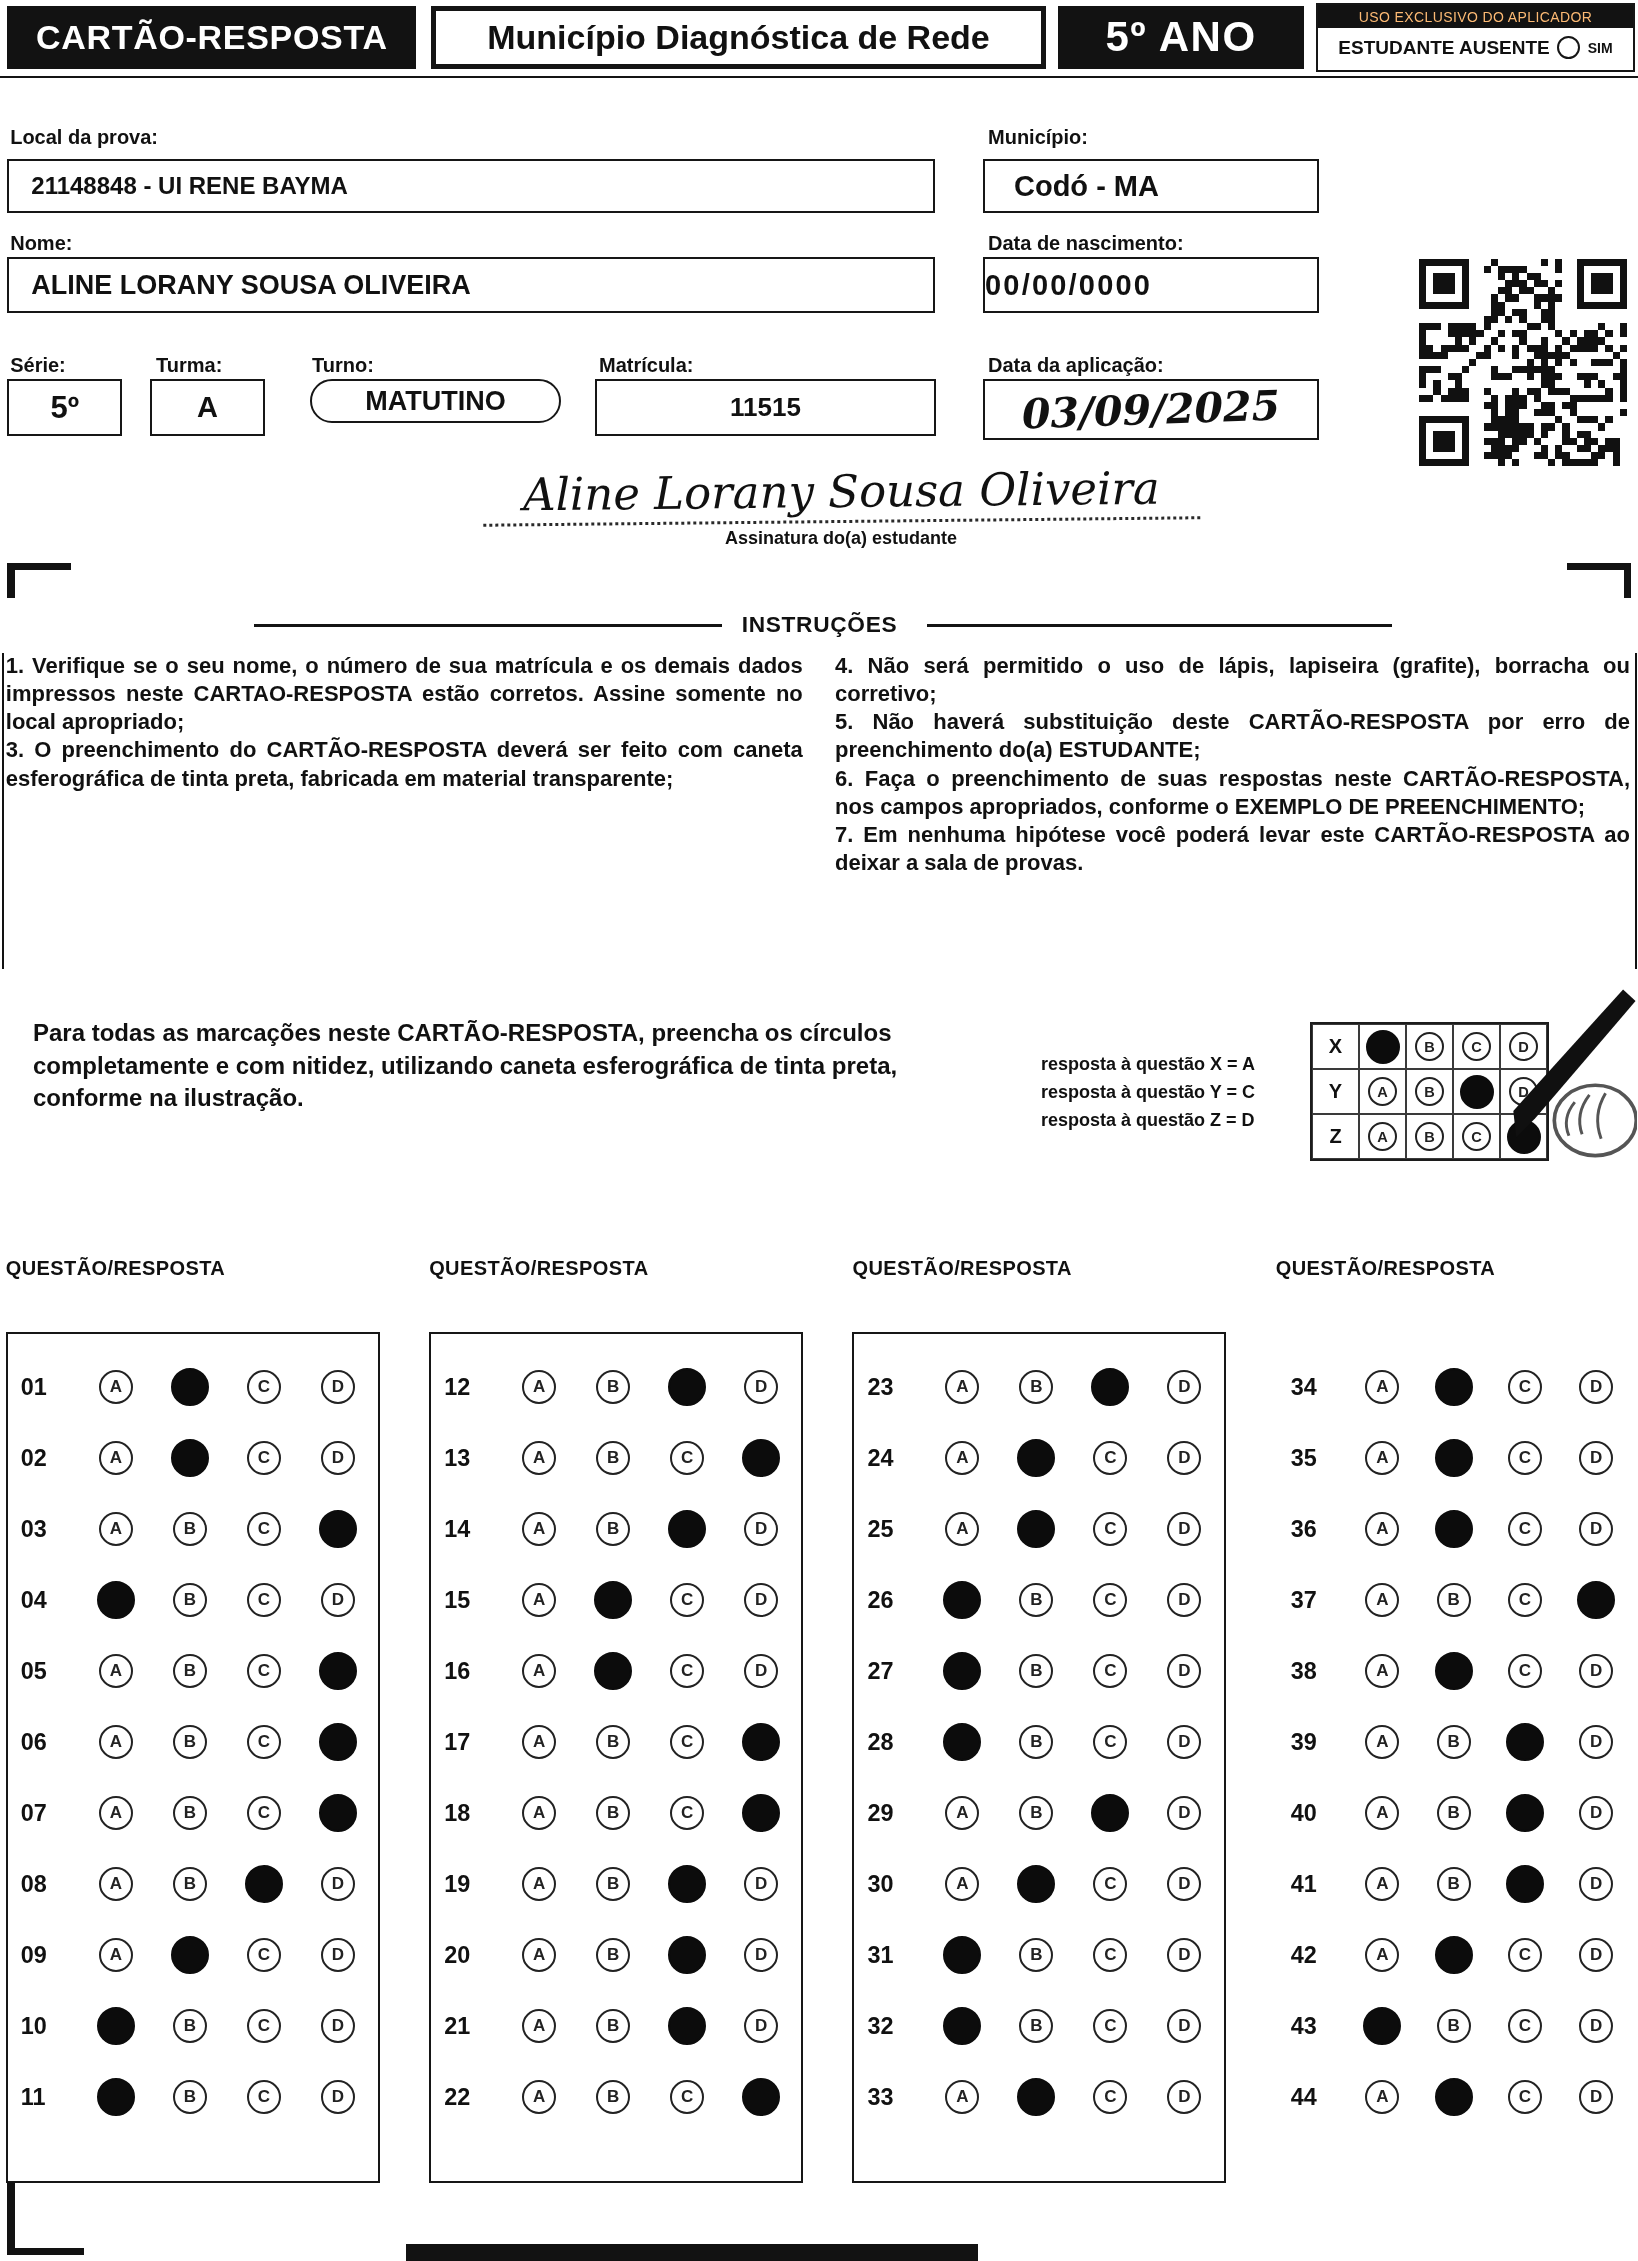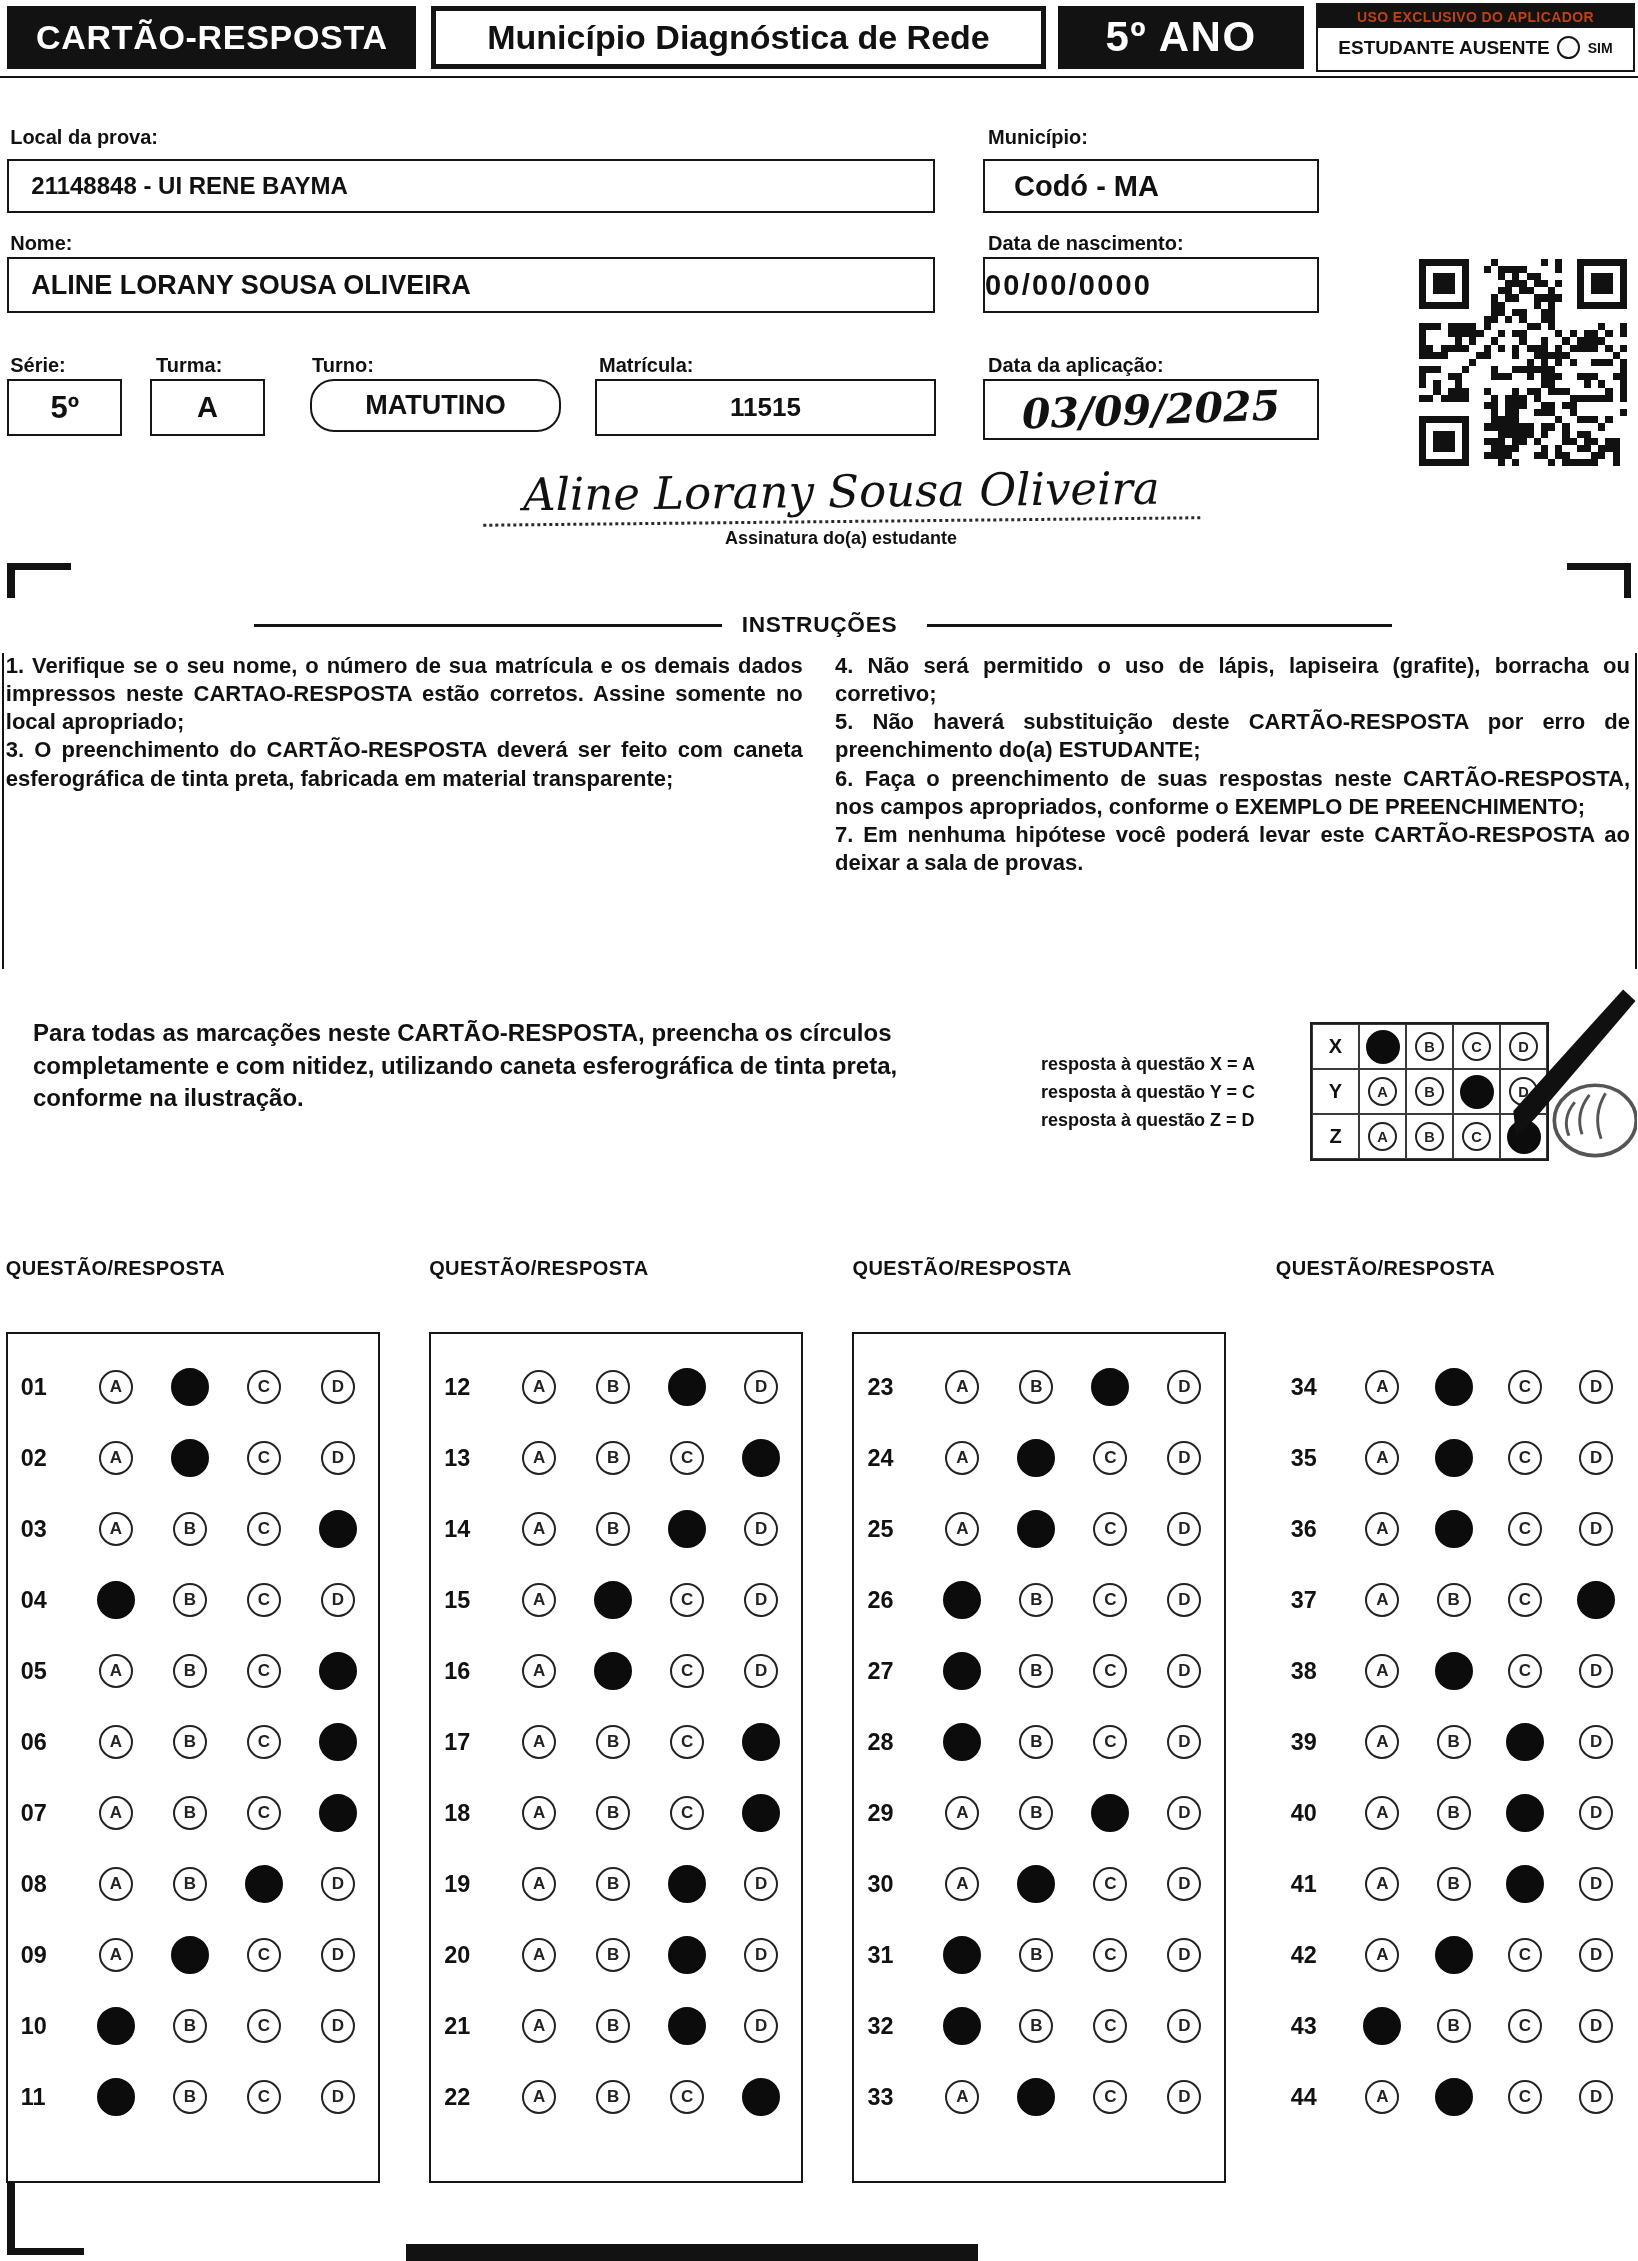--- a/index.html
+++ b/index.html
@@ -14,22 +14,22 @@
   .blackbox { background:#121212; color:#fff; display:flex; align-items:center; justify-content:center; font-weight:bold; }
   .lbl { font-weight:bold; font-size:20px; white-space:nowrap; }
   .val { font-weight:bold; }
 
   
   .hdr-card  { left:7.3px; top:5.8px; width:409px; height:63px; font-size:34px; letter-spacing:0.7px; }
   .hdr-exam  { left:431px; top:5.8px; width:615px; height:63px; border:5.1px solid #141414;
                display:flex; align-items:center; justify-content:center; font-weight:bold; font-size:34px; }
   .hdr-grade { left:1058px; top:5.8px; width:246px; height:63px; font-size:42px; letter-spacing:1.5px; }
   .applicator { left:1316px; top:2.9px; width:319px; height:69px; border:2.9px solid #161616; background:#fff; }
-  .applicator .top { height:23.4px; background:#121212; color:#c2410c; display:flex; align-items:center; justify-content:center;
-                     font-weight:bold; font-size:14px; letter-spacing:0.4px; }
+  .applicator .top { height:23.4px; background:#121212; color:#fdba74; display:flex; align-items:center; justify-content:center;
+                     font-weight:normal; font-size:14px; letter-spacing:0.4px; }
   .applicator .bot { height:39px; display:flex; align-items:center; justify-content:center; gap:7.3px; }
   .applicator .bot .t1 { font-weight:bold; font-size:19px; }
   .circle { width:23.4px; height:23.4px; border:2.2px solid #161616; border-radius:50%; background:#fff; }
   .applicator .bot .t2 { font-weight:bold; font-size:14px; }
   .hdr-rule { left:0; top:76px; width:1639px; height:2.2px; background:#141414; }
 
   
   .bubble { width:34px; height:34px; border:2.2px solid #222; border-radius:50%; background:#fff;
             display:flex; align-items:center; justify-content:center; font-weight:bold; font-size:17px; color:#222; flex:none; }
   .bubble.filled { width:38px; height:38px; background:#0c0c0c; border-color:#0c0c0c; color:transparent; }
@@ -116,21 +116,21 @@
   <div class="abs lbl" style="left:312px; top:354px;">Turno:</div>
   <div class="abs lbl" style="left:599px; top:354px;">Matrícula:</div>
   <div class="abs lbl" style="left:988px; top:354px;">Data da aplicação:</div>
 
   <div class="abs box" style="left:7.3px; top:379px; width:115px; height:57px; display:flex; align-items:center; justify-content:center;">
     <span class="val" style="font-size:31px;">5º</span>
   </div>
   <div class="abs box" style="left:150px; top:379px; width:115px; height:57px; display:flex; align-items:center; justify-content:center;">
     <span class="val" style="font-size:29px;">A</span>
   </div>
-  <div class="abs box" style="left:310px; top:379px; width:251px; height:53px; display:flex; align-items:center; justify-content:center;border-radius:24px;">
+  <div class="abs box" style="left:310px; top:379px; width:251px; height:44px; display:flex; align-items:center; justify-content:center;border-radius:24px;">
     <span class="val" style="font-size:27px;">MATUTINO</span>
   </div>
   <div class="abs box" style="left:595px; top:379px; width:341px; height:57px; display:flex; align-items:center; justify-content:center;">
     <span class="val" style="font-size:26px;">11515</span>
   </div>
   <div class="abs box" style="left:983px; top:379px; width:336px; height:61px; display:flex; align-items:center; justify-content:center;">
     <span class="script" style="font-size:41px; transform:rotate(-2deg); font-weight:bold;">03/09/2025</span>
   </div>
 
   <div class="abs qr">

